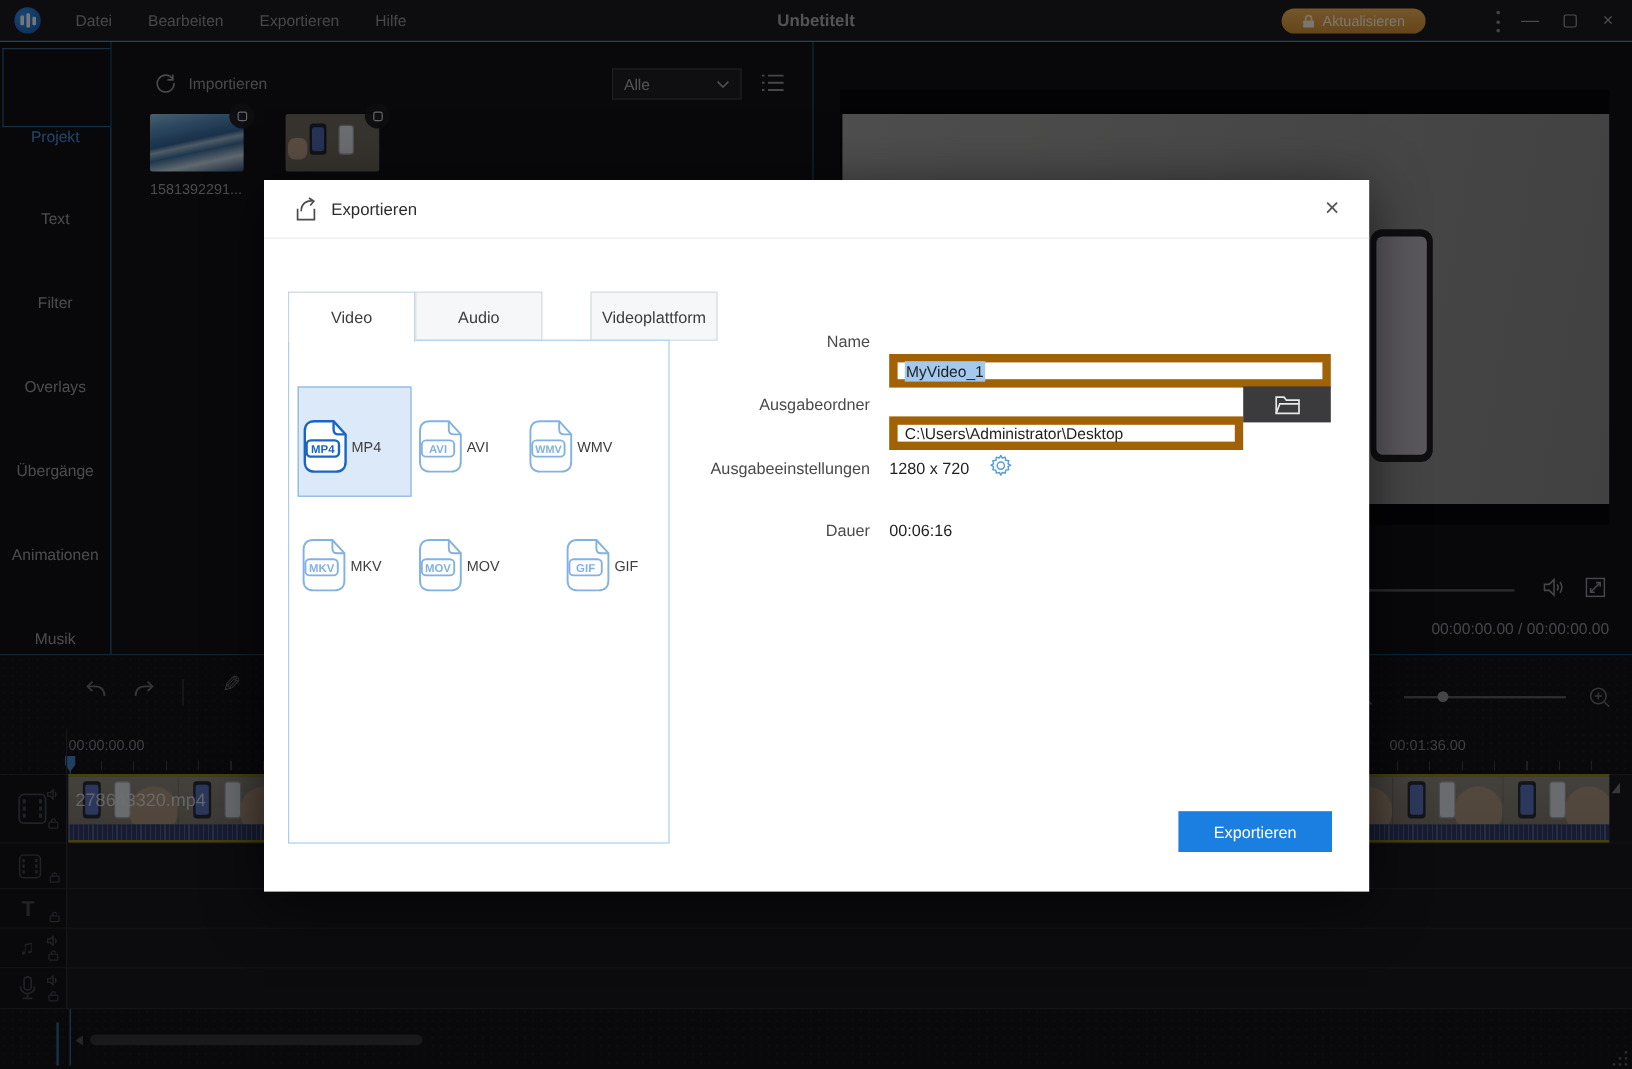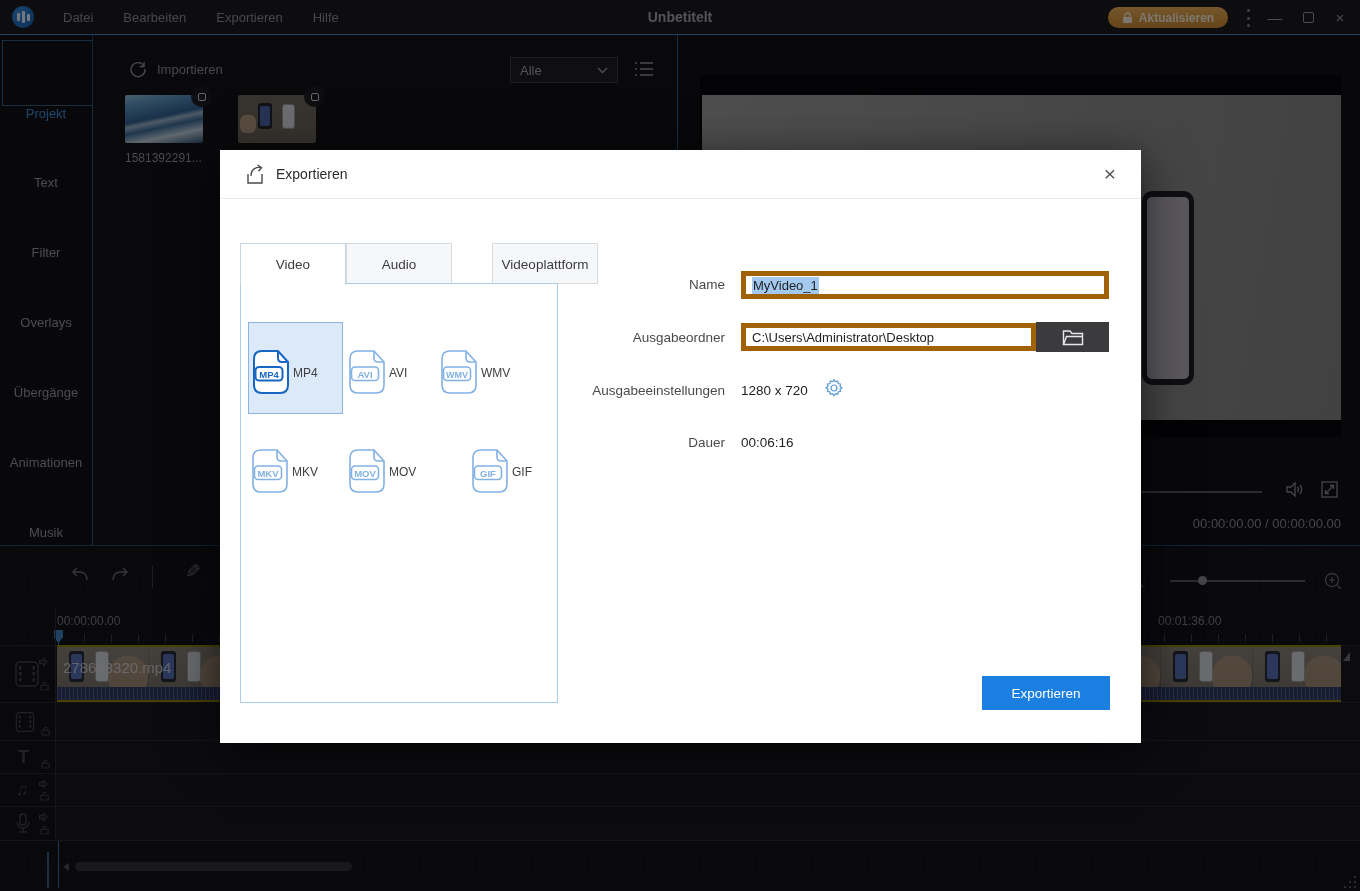--- a/index.html
+++ b/index.html
@@ -8,23 +8,23 @@
   .app { position:relative; width:1360px; height:891px; background:#0c4a6e; overflow:hidden;padding-left:28px; }
 
   
   .titlebar { position:absolute; left:0; top:0; width:1360px; height:34px; background:#161618; display:flex; align-items:center; }
   .logo { position:absolute; left:12px; top:6px; width:22px; height:22px; border-radius:50%;
           background:radial-gradient(circle at 35% 35%, #2f8de0, #1255a8); display:flex; align-items:center; justify-content:center; gap:2px; }
   .logo i { display:block; width:3px; background:#eaf3fc; border-radius:1px; }
   .menus { position:absolute; left:48px; top:0; height:34px; display:flex; align-items:center; }
   .menu-item { padding:0 15px; font-size:13px; color:#8f8f91; cursor:default; }
   .win-title { position:absolute; left:50%; top:0; transform:translateX(-50%); line-height:34px; font-size:14px; font-weight:bold; color:#a8a8aa; }
-  .update-btn { position:absolute; left:1108px; top:7px; width:120px; height:21px; border-radius:11px;
+  .update-btn { position:absolute; left:1068px; top:7px; width:120px; height:21px; border-radius:11px;
           background:linear-gradient(#eeb050,#cd8a2b); display:flex; align-items:center; justify-content:center; gap:6px;
-          color:#fdf3dc; font-size:12px; font-weight:bold; }
+          color:#fdf3dc; font-size:12px; font-weight:normal; }
   .kebab { position:absolute; left:1243px; top:9px; width:10px; height:18px; display:flex; flex-direction:column; justify-content:space-between; align-items:center; }
   .kebab i { width:3px; height:3px; border-radius:50%; background:#8a8a8c; }
   .winctl { position:absolute; top:8px; width:18px; height:18px; color:#9a9a9c; display:flex; align-items:center; justify-content:center; font-size:15px; }
   .accent-line { position:absolute; left:0; top:34px; width:1360px; height:1px; background:#3f84b8; }
   .statusline { position:absolute; right:12px; top:39px; display:flex; align-items:center; gap:5px; font-size:12px; color:#97979b; }
 
   
   .sidebar { position:absolute; left:0; top:35px; width:92px; height:510px; background:#0c0c0e; }
   .side-item { position:absolute; left:0; width:92px; text-align:center; font-size:13px; color:#9a9a9c; cursor:default; }
   .side-item.active { color:#3d8fd6; }
@@ -105,21 +105,21 @@
   .dlg-title { position:absolute; left:56px; top:16px; font-size:14px; color:#2b2b2d; }
   .dlg-close { position:absolute; right:18px; top:11px; width:26px; height:26px; font-size:21px; color:#555; display:flex; align-items:center; justify-content:center; cursor:default; }
   .tab { position:absolute; top:93px; width:106px; height:41px; line-height:41px; text-align:center; font-size:13.5px; color:#3c3c3e;
          background:#f6f7f8; border:1px solid #d6dbe0; }
   .tab.active { background:#fff; border:1px solid #c5d6e6; border-bottom:none; height:42px; z-index:3; }
   .fmt-panel { position:absolute; left:20px; top:133px; width:318px; height:420px; border:1px solid #abcdec; background:#fff; }
   .fmt-cell { position:absolute; width:95px; height:92px; display:flex; flex-direction:row; align-items:center; justify-content:flex-start; padding-top:7px;margin-top:27px; }
   .fmt-cell.selected { background:#dbe9f8; border:1px solid #8ab4e2; }
   .fmt-label { font-size:12px; color:#404042; margin-top:3px; }
   .form-label { position:absolute; left:300px; width:205px; text-align:right; font-size:13.5px; color:#4a4a4c; }
-  .tbox { position:absolute; left:521px; width:368px; height:28px; border:5px solid #a16207; background:#fff; display:flex; align-items:center; padding:0 6px; font-size:13px; color:#1f1f21; }
+  .tbox { position:absolute; left:521px; width:368px; height:28px; border:7px solid #a16207; background:#fff; display:flex; align-items:center; padding:0 6px; font-size:13px; color:#1f1f21;margin-top:24px; }
   .sel-text { background:#a3c9ee; padding:1px 1px; }
   .folder-btn { position:absolute; left:816px; top:172px; width:73px; height:30px; background:#3b3b3d; display:flex; align-items:center; justify-content:center; cursor:default; }
   .plain-val { position:absolute; left:521px; font-size:13.5px; color:#1f1f21; }
   .gear { position:absolute; left:604px; top:228px; }
   .export-btn { position:absolute; left:762px; top:526px; width:128px; height:34px; background:#1b7fe1; color:#fff; font-size:13.5px;
          display:flex; align-items:center; justify-content:center; border:none; cursor:default; }
   svg { display:block; }
 </style>
 </head>
 <body>

